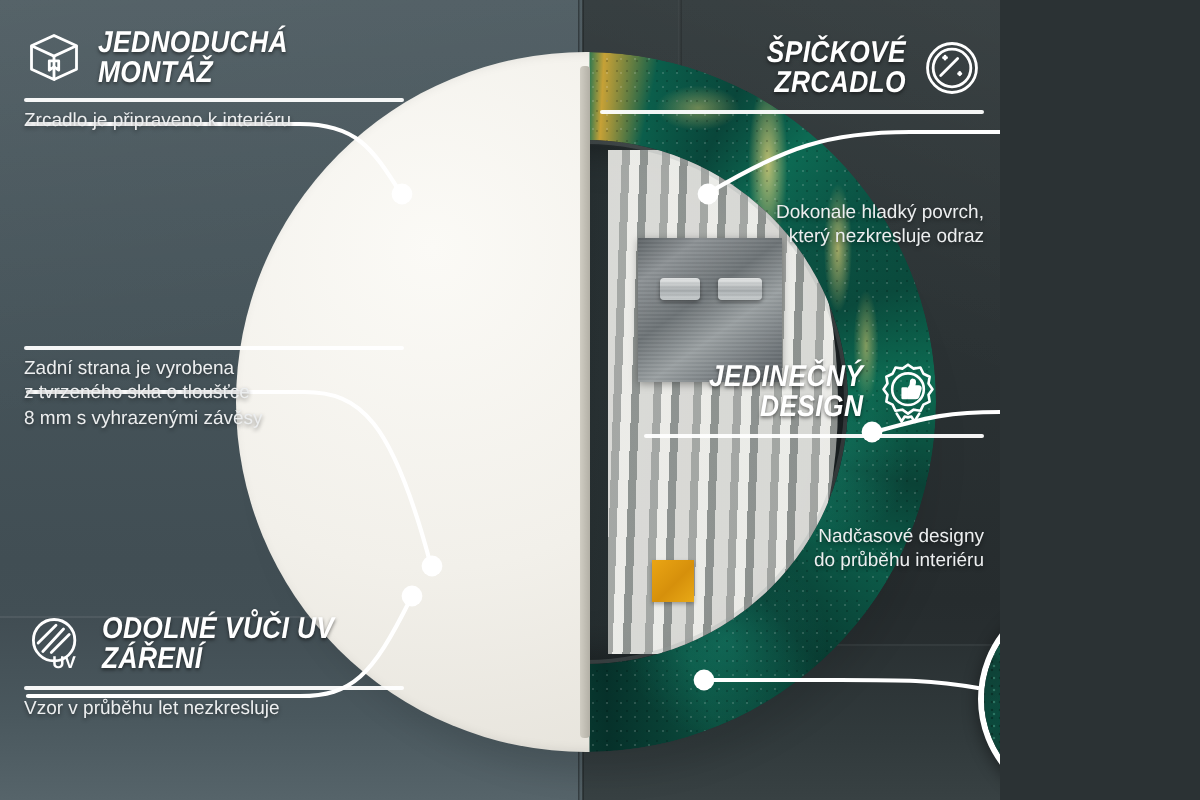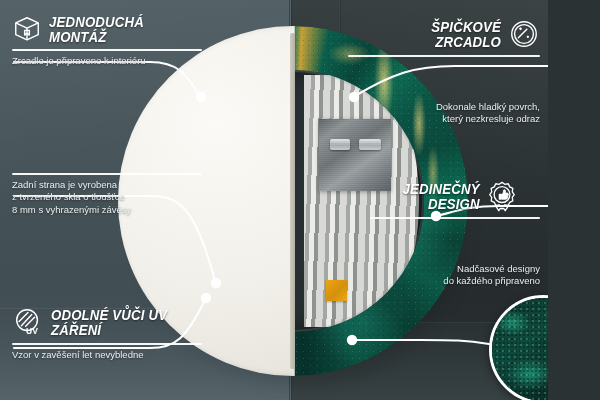--- a/index.html
+++ b/index.html
@@ -2,21 +2,21 @@
 <html lang="cs"><head>
 <meta charset="utf-8">
 <title>Zrcadlo – infografika</title>
 <style>
   html,body{margin:0;padding:0;}
   body{
     width:600px;height:400px;overflow:hidden;
     font-family:"Liberation Sans","DejaVu Sans",sans-serif;
     background:#2b3234;
   }
-  #stage{position:relative;width:500px;height:400px;overflow:hidden;padding-left:48px;}
+  #stage{position:relative;width:500px;height:400px;overflow:hidden;}
 
   
   .wall{position:absolute;top:0;height:400px;}
   .wall-left{
     left:0;width:291px;
     background:
       linear-gradient(170deg, rgba(255,255,255,.055) 0%, rgba(255,255,255,0) 48%),
       linear-gradient(to bottom,#4c5a60 0%,#46545a 38%,#414e54 70%,#455258 100%);
   }
   .wall-left-floor{
@@ -299,21 +299,21 @@
         <circle cx="16" cy="15" r="11"></circle>
         <path d="M10 21 L21 9"></path>
         <path d="M14.5 21.5 L24 12"></path>
         <path d="M7.5 16.5 L17 7"></path>
         <text x="15" y="30" font-family="Liberation Sans, sans-serif" font-size="9" font-weight="bold" fill="#ffffff" stroke="none">UV</text>
       </svg>
       <div class="co-title">ODOLNÉ VŮČI UV
 ZÁŘENÍ</div>
     </div>
     <div class="co-rule"></div>
-    <div class="co-sub">Vzor v zavěšení let nevybledne</div>
+    <div class="co-sub">Vzor v průběhu let nezkresluje</div>
   </div>
 
   <div class="callout" id="co-zrcadlo">
     <div class="co-head right">
       <svg class="icon" width="32" height="32" viewBox="0 0 34 34" fill="none" stroke="#ffffff" stroke-width="1.5" stroke-linecap="round">
         <circle cx="17" cy="17" r="13"></circle>
         <circle cx="17" cy="17" r="10"></circle>
         <path d="M11 21 L20 12"></path>
         <path d="M12.5 11.5 l1.6 0 M13.3 10.7 l0 1.6"></path>
         <path d="M20.5 20 l1.2 0 M21.1 19.4 l0 1.2"></path>
@@ -333,16 +333,16 @@
         <path d="M11 28.5 l2.6 4.2 l1.6 -2.6 l2.2 .3" stroke-linecap="round"></path>
         <path d="M23 28.5 l-2.6 4.2 l-1.6 -2.6 l-2.2 .3" stroke-linecap="round"></path>
         <path d="M14.2 15.2 h2 v5 h-2 z" fill="#ffffff"></path>
         <path d="M17 15.2 c1.2 -1 1.6 -2.2 1.5 -3.6 c0 -.9 .6 -1.4 1.3 -1.2 c.8 .2 1.1 1 .9 1.9 l-.4 1.6 h2.3 c.9 0 1.4 .8 1.1 1.6 l-1.2 4 c-.2 .6 -.7 .9 -1.3 .9 H17 z" fill="#ffffff" stroke-width="1"></path>
       </svg>
       <div class="co-title ralign">JEDINEČNÝ
 DESIGN</div>
     </div>
     <div class="co-rule"></div>
     <div class="co-sub ralign">Nadčasové designy
-do každého připraveno</div>
+do průběhu interiéru</div>
   </div>
 
 </div>
 
 </body></html>

